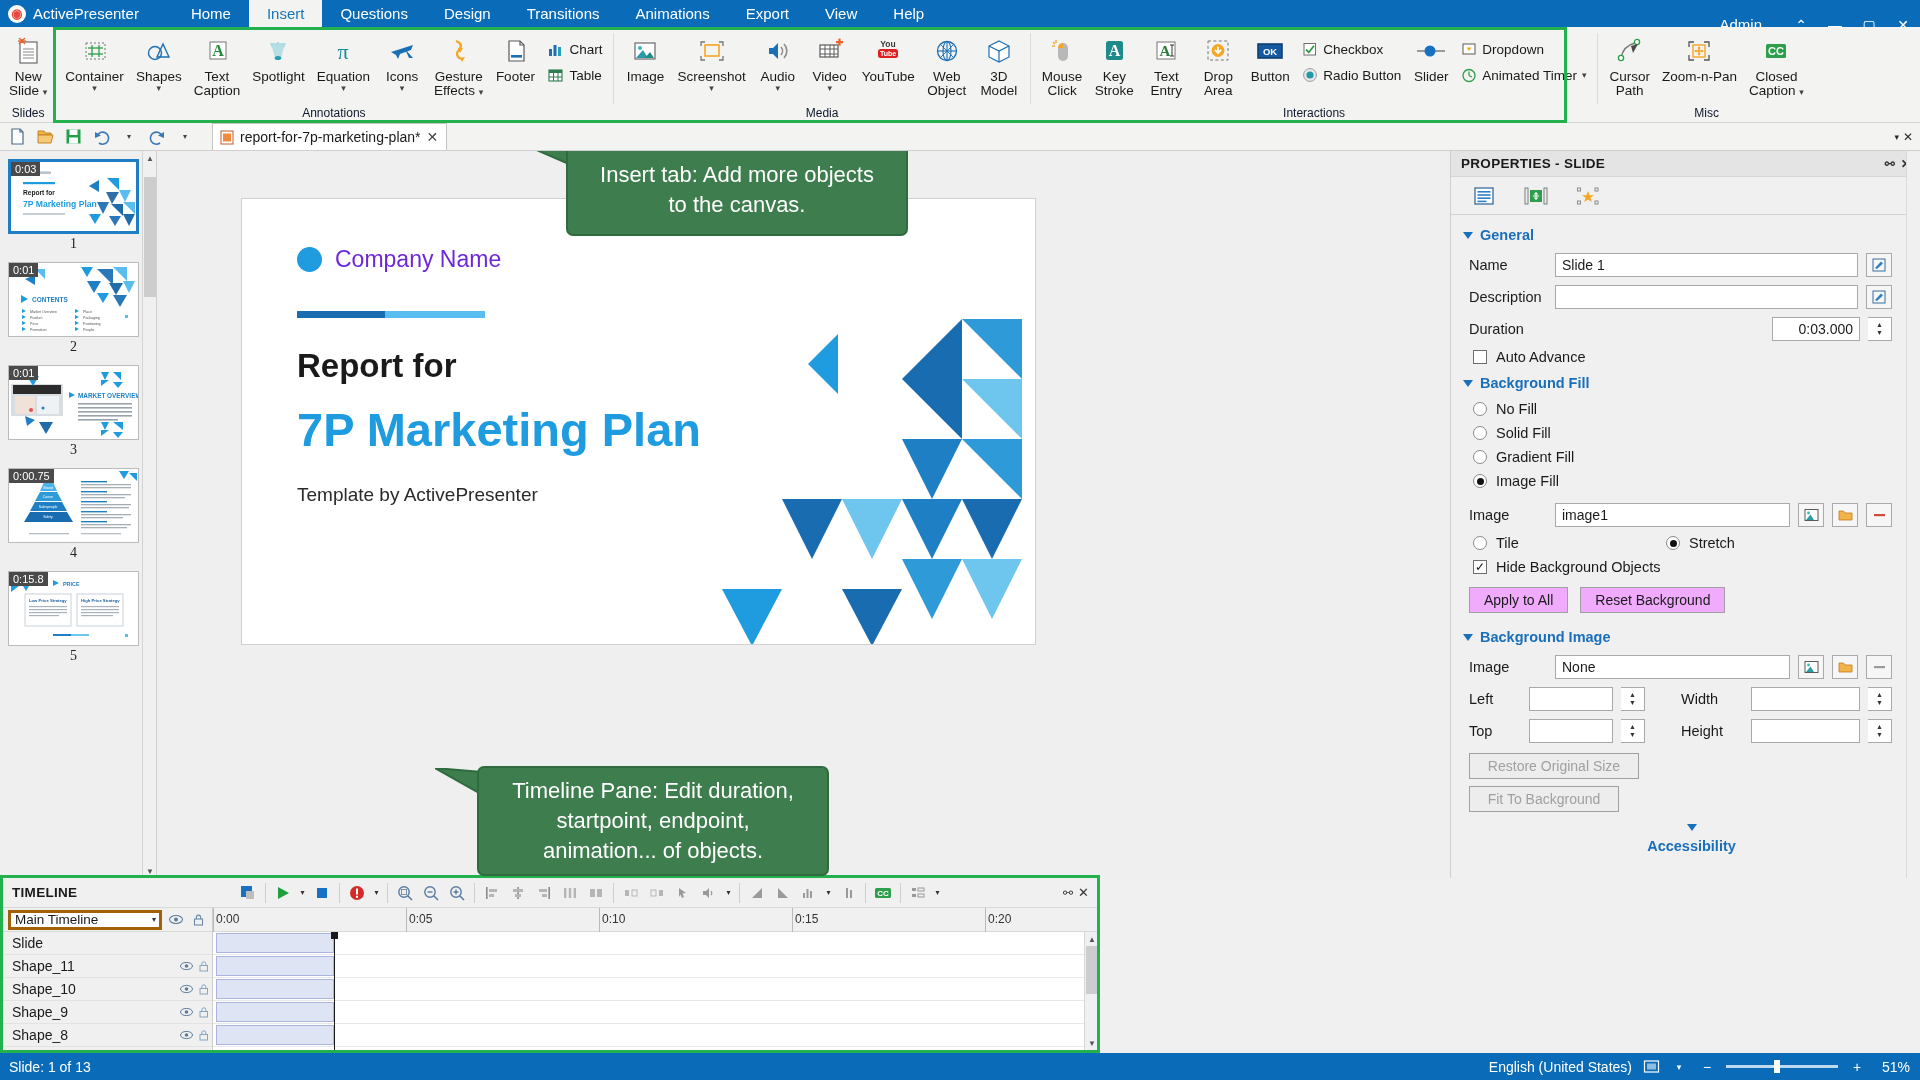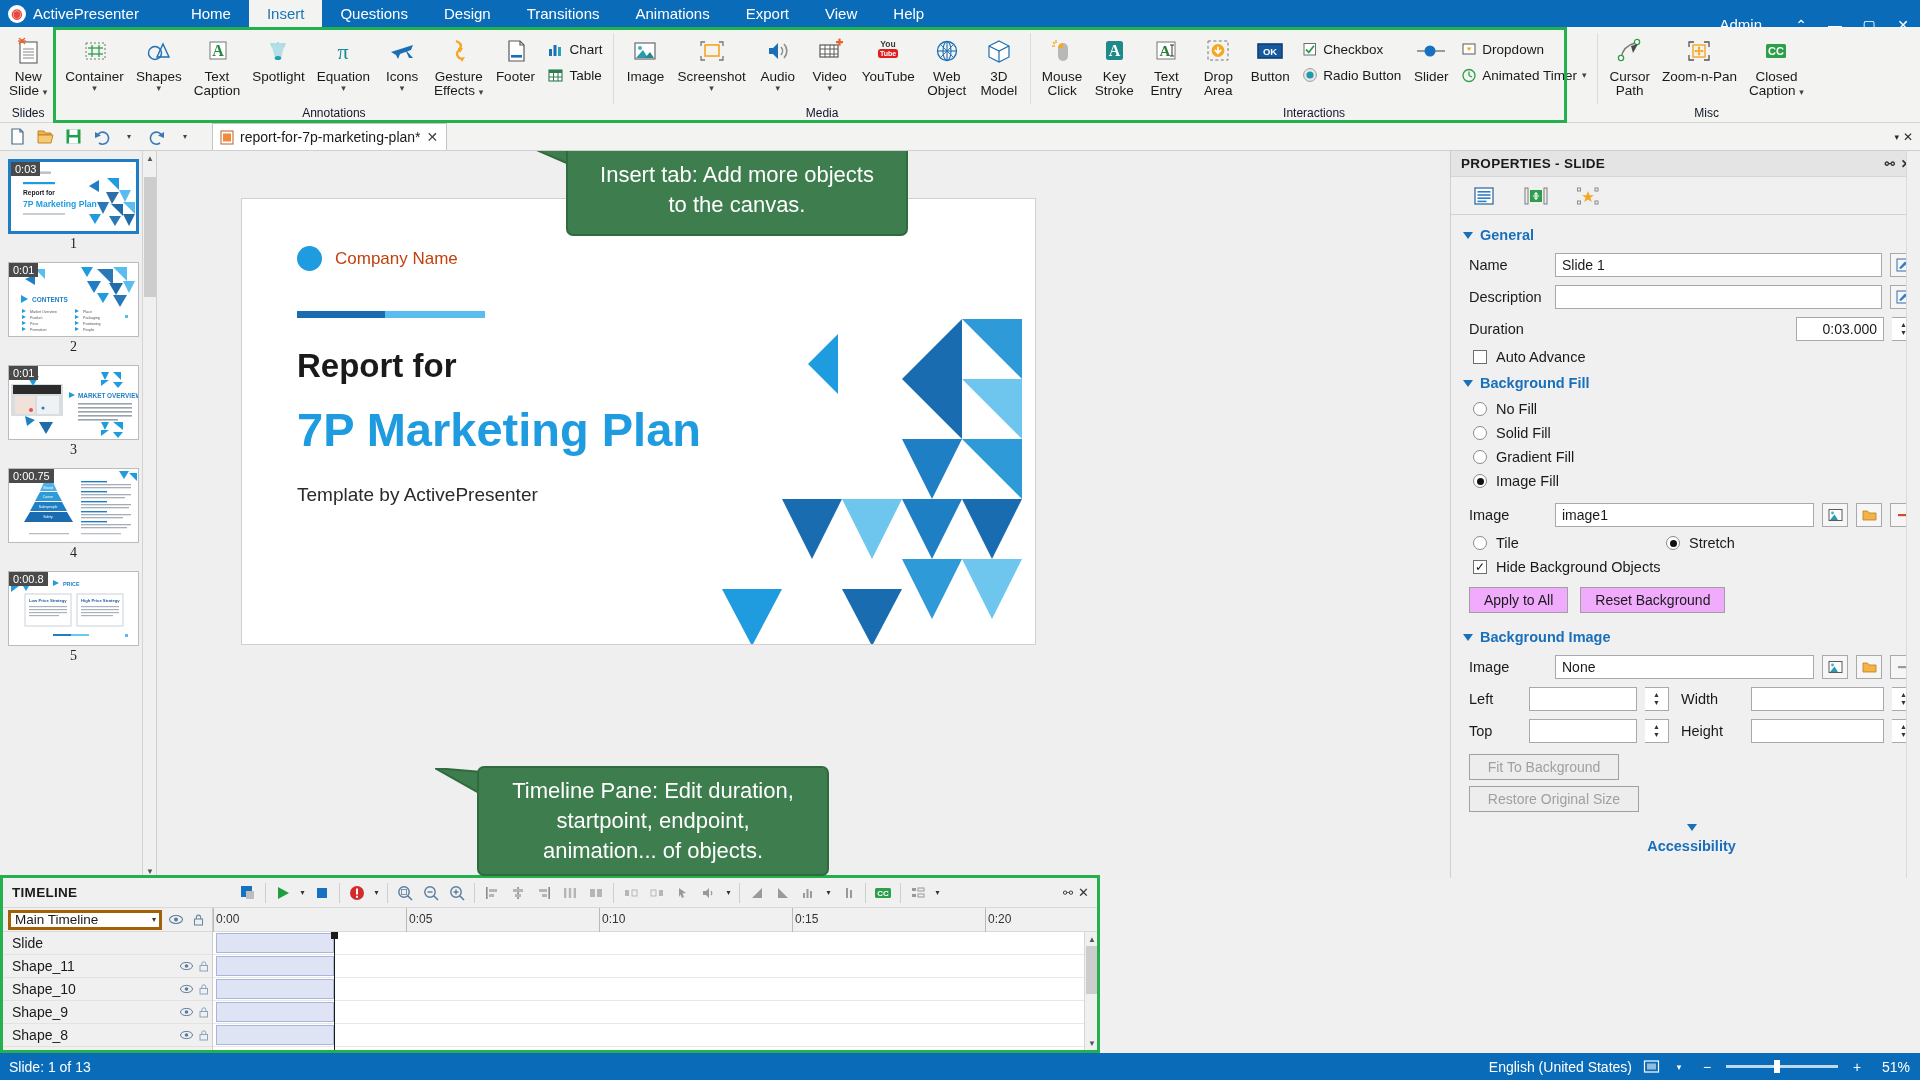--- a/index.html
+++ b/index.html
@@ -110,21 +110,21 @@
     font-size:13.5px; font-weight:bold; letter-spacing:.3px; border-bottom:1px solid #d6d6d6;
   }
   #props-header .spacer{ flex:1;}
   .ph-btn{ width:16px;height:16px; display:flex;align-items:center;justify-content:center; font-size:12px; color:#333;}
   #props-tabs{ height:38px; display:flex; align-items:center; gap:26px; padding-left:20px; border-bottom:1px solid #d2d2d2;}
   .ptab{ width:26px;height:24px;display:flex;align-items:center;justify-content:center; position:relative;}
   .ptab.active::after{ content:""; position:absolute; left:0; bottom:-8px; width:100%; height:0;}
   #props-body{ flex:1; overflow:hidden; padding:6px 0 0 0; position:relative;}
   .sec-head{ display:flex; align-items:center; gap:7px; padding:6px 0 6px 12px; font-size:14.5px; color:#1a6fbb; font-weight:bold;}
   .tri{ width:0;height:0;border-left:5px solid transparent;border-right:5px solid transparent;border-top:7px solid #1a6fbb;}
-  .prow{ display:flex; align-items:center; padding:4px 4px 4px 18px; gap:8px; min-height:28px;}
+  .prow{ display:flex; align-items:center; padding:4px 28px 4px 18px; gap:8px; min-height:28px;}
   .plabel{ width:78px; font-size:14.5px; color:#1a1a1a;}
   .ptext{
     flex:1; height:24px; background:#fff; border:1px solid #a9a9a9; font-size:14px; padding:2px 6px;
     display:flex; align-items:center;
   }
   .pbtn-sq{
     width:26px;height:24px; border:1px solid #a9a9a9; background:#f6f6f6; display:flex;align-items:center;justify-content:center;
   }
   .spin{
     width:24px;height:24px; background:#fff;border:1px solid #a9a9a9; border-left:0;
@@ -848,21 +848,21 @@
                 <rect x="20" y="64" width="40" height="1.3"></rect>
                 <rect x="72" y="64" width="40" height="1.3"></rect>
               </g>
           </svg>
         </div>
         <div class="thumb-num">4</div>
       </div>
 
       <div style="margin-bottom:10px;">
         <div class="thumb">
-          <div class="thumb-time">0:00.8</div>
+          <div class="thumb-time">0:15.8</div>
           <svg width="129" height="73" viewBox="0 0 129 73" style="position:absolute;left:0;top:0;">
             <rect width="129" height="73" fill="#fff"></rect>
             <g fill="#1f9ce0">
                 <polygon points="2,4 12,4 7,12"></polygon>
                 <polygon points="2,14 10,14 2,20"></polygon>
                 <polygon points="14,14 20,14 17,19"></polygon>
               </g>
             <polygon points="44,8 50,11 44,14" fill="#1f9ce0"></polygon>
             <text x="54" y="14" font-size="5.4" font-family="Liberation Sans, sans-serif" font-weight="bold" fill="#1f7fc4">PRICE</text>
             <rect x="16" y="22" width="46" height="32" fill="#fff" stroke="#c9d2da"></rect>
@@ -912,21 +912,21 @@
           <polygon points="720,300 780,300 750,360" fill="#1a6cb0"></polygon>
           <polygon points="660,360 720,360 690,420" fill="#2f9ad8"></polygon>
           <polygon points="720,360 780,360 750,420" fill="#6ec6ef"></polygon>
           <polygon points="480,390 540,390 510,447" fill="#1f9ce0"></polygon>
           <polygon points="600,390 660,390 630,447" fill="#1a6cb0"></polygon>
         </g>
       </svg>
 
       <div style="position:absolute;left:55px;top:47px;display:flex;align-items:center;gap:13px;">
         <div style="width:25px;height:25px;border-radius:50%;background:#1f9ce0;"></div>
-        <div style="font-size:17px;color:#c2410c;">Company Name</div>
+        <div style="font-size:23px;color:#6d28d9;">Company Name</div>
       </div>
       <div style="position:absolute;left:55px;top:112px;width:188px;height:7px;background:linear-gradient(to right,#1a6cb0 0%,#1a6cb0 47%,#59bdf0 47%,#59bdf0 100%);"></div>
       <div style="position:absolute;left:55px;top:148px;font-size:33px;font-weight:bold;color:#1a1a1a;">Report for</div>
       <div style="position:absolute;left:55px;top:203px;font-size:47px;font-weight:bold;color:#1f9ce0;white-space:nowrap;">7P Marketing Plan</div>
       <div style="position:absolute;left:55px;top:285px;font-size:19px;color:#2a2a2a;">Template by ActivePresenter</div>
     </div>
 
     <div class="callout" style="left:409px; top:-7px; width:342px; height:92px; display:flex; align-items:center; justify-content:center;">
       <span>Insert tab: Add more objects to the canvas.</span>
     </div>
@@ -1141,25 +1141,25 @@
         </div>
         <div class="prow" style="flex:1;padding-left:8px;">
           <div class="plabel" style="width:62px;">Height</div>
           <div class="ptext"></div>
           <div class="spin">
               <div>▲</div>
               <div>▼</div>
             </div>
         </div>
       </div>
+      <div style="padding:6px 0 0 18px;">
+        <div class="btn-std disabled" style="width:170px;">Restore Original Size</div>
+      </div>
       <div style="padding:7px 0 0 18px;">
         <div class="btn-std disabled" style="width:150px;">Fit To Background</div>
-      </div>
-      <div style="padding:6px 0 0 18px;">
-        <div class="btn-std disabled" style="width:170px;">Restore Original Size</div>
       </div>
 
       <div class="sec-head" style="padding-top:12px;flex-direction:column;">
         <span class="tri"></span>
         <span>Accessibility</span>
       </div>
     </div>
     <div id="props-scroll"></div>
   </div>
 </div>

